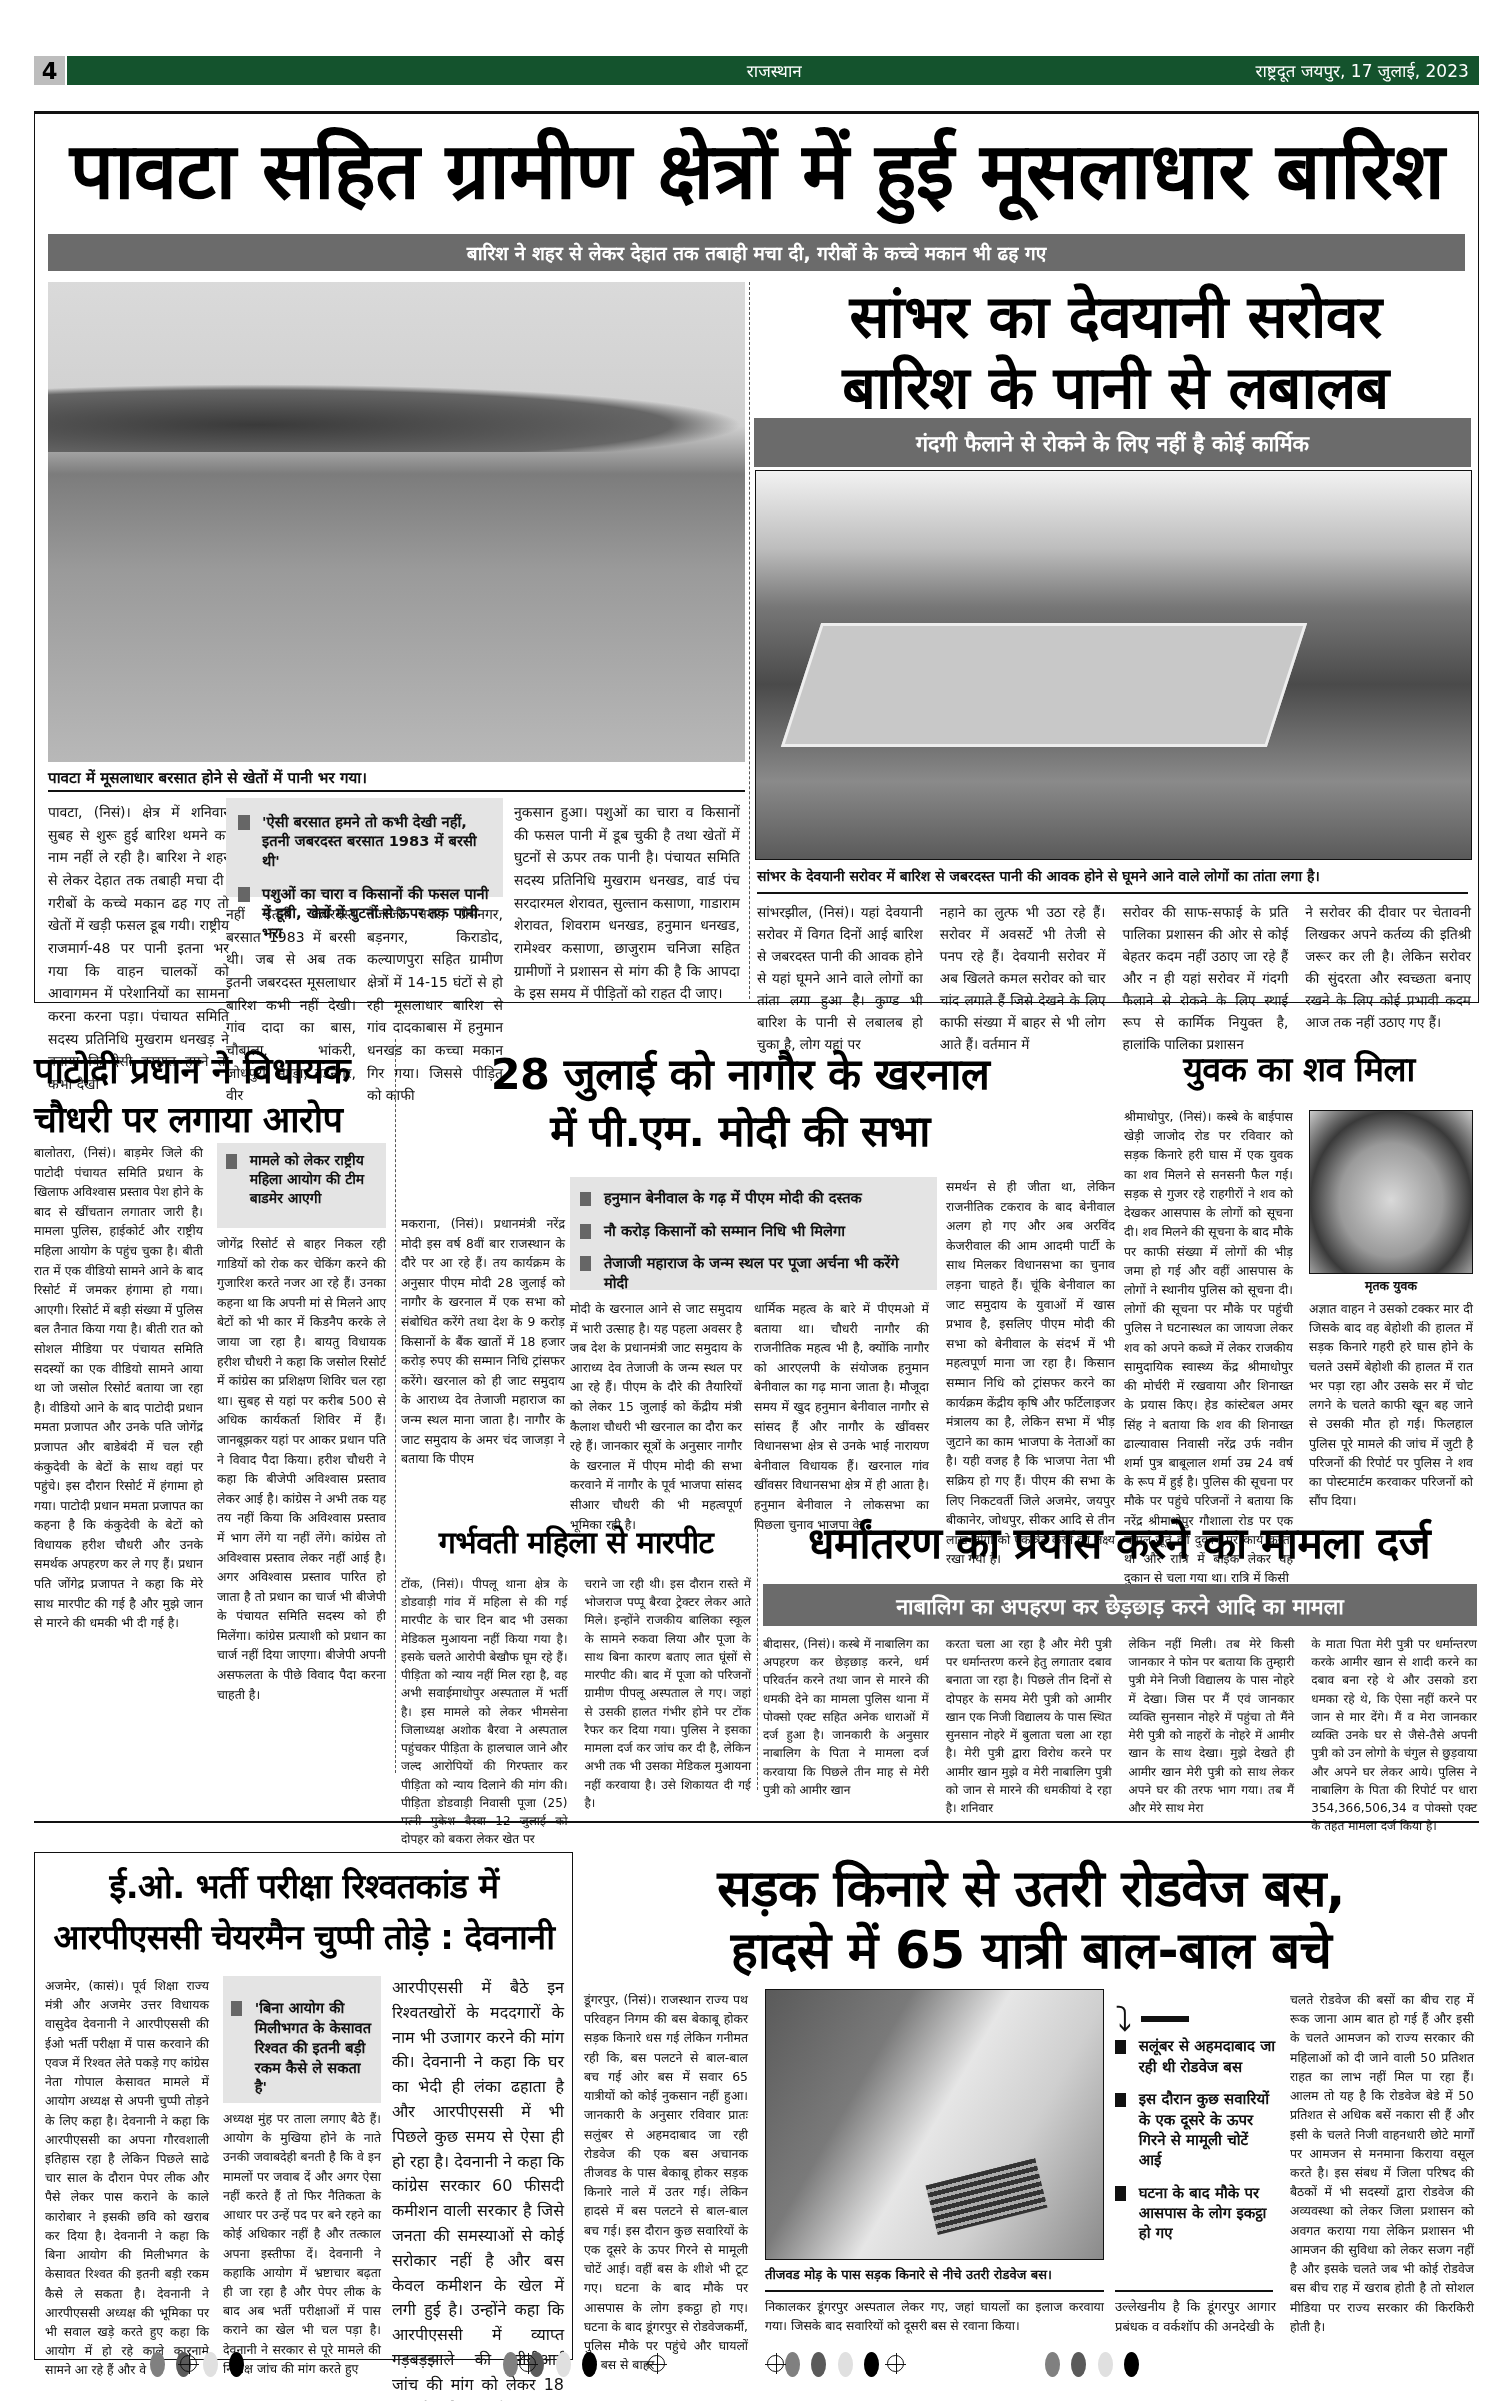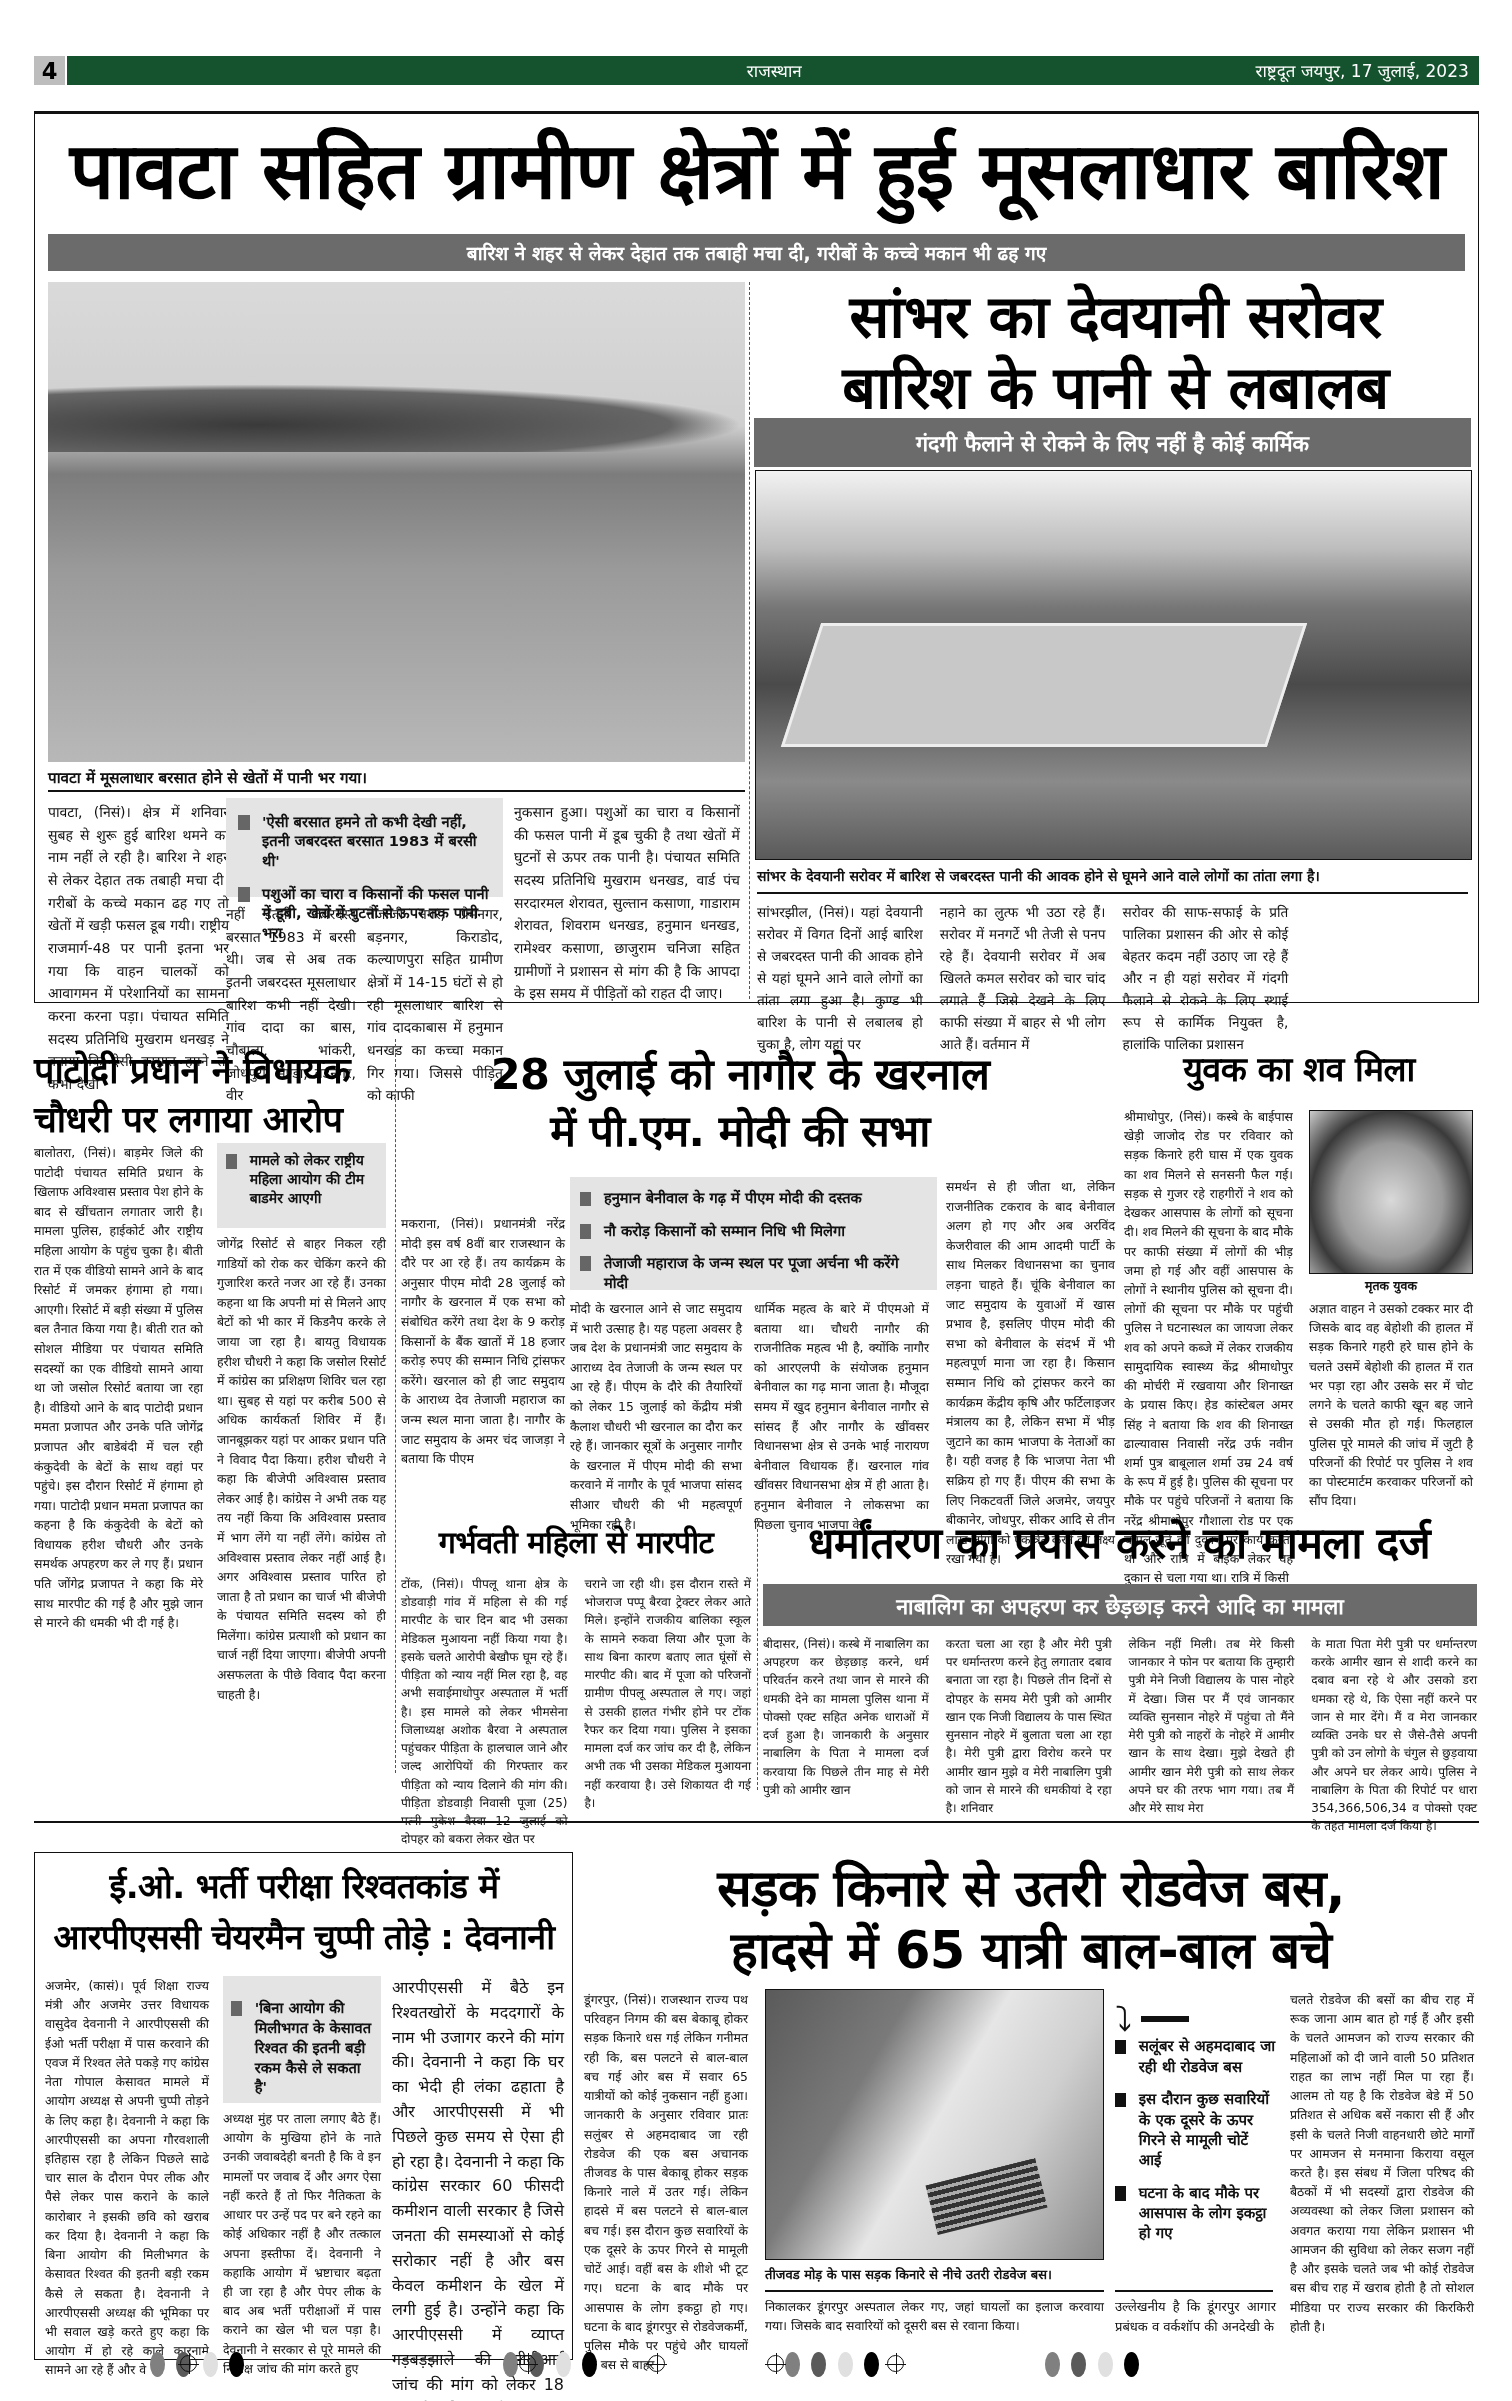--- a/index.html
+++ b/index.html
@@ -80,22 +80,23 @@
 <div class="abs bigh" style="left:754px;top:282px;width:723px;font-size:59px;line-height:1.2">सांभर का देवयानी सरोवर</div>
 <div class="abs bigh" style="left:754px;top:353px;width:723px;font-size:59px;line-height:1.2">बारिश के पानी से लबालब</div>
 <div class="abs deck" style="left:754px;top:418px;width:717px;height:49px;font-size:21.5px">गंदगी फैलाने से रोकने के लिए नहीं है कोई कार्मिक</div>
 <div class="abs photo box" style="left:755px;top:470px;width:717px;height:390px;background:linear-gradient(#f2f2f2 0%,#bdbdbd 20%,#777 35%,#4a4a4a 55%,#8a8a8a 80%,#5a5a5a 100%)">
   <div class="abs" style="left:45px;top:152px;width:486px;height:124px;background:#c8c8c8;border:3.4px solid #eee;transform:skewX(-18deg)"></div>
 </div>
 <div class="abs cap" style="left:757px;top:867px;width:717px;font-size:14px">सांभर के देवयानी सरोवर में बारिश से जबरदस्त पानी की आवक होने से घूमने आने वाले लोगों का तांता लगा है।</div>
 <div class="abs" style="left:757px;top:892px;width:711px;height:1.7px;background:#111"></div>
 <div class="abs cols" style="left:757px;top:901px;width:714px;grid-template-columns:repeat(4,1fr);font-size:13.6px">
   <p>सांभरझील, (निसं)। यहां देवयानी सरोवर में विगत दिनों आई बारिश से जबरदस्त पानी की आवक होने से यहां घूमने आने वाले लोगों का तांता लगा हुआ है। कुण्ड भी बारिश के पानी से लबालब हो चुका है, लोग यहां पर</p>
-  <p>नहाने का लुत्फ भी उठा रहे हैं। सरोवर में मनगर्टे भी तेजी से पनप रहे हैं। देवयानी सरोवर में अब खिलते कमल सरोवर को चार चांद लगाते हैं जिसे देखने के लिए काफी संख्या में बाहर से भी लोग आते हैं। वर्तमान में</p>
+  <p>नहाने का लुत्फ भी उठा रहे हैं। सरोवर में अवसर्टे भी तेजी से पनप रहे हैं। देवयानी सरोवर में अब खिलते कमल सरोवर को चार चांद लगाते हैं जिसे देखने के लिए काफी संख्या में बाहर से भी लोग आते हैं। वर्तमान में</p>
   <p>सरोवर की साफ-सफाई के प्रति पालिका प्रशासन की ओर से कोई बेहतर कदम नहीं उठाए जा रहे हैं और न ही यहां सरोवर में गंदगी फैलाने से रोकने के लिए स्थाई रूप से कार्मिक नियुक्त है, हालांकि पालिका प्रशासन</p>
+  <p>ने सरोवर की दीवार पर चेतावनी लिखकर अपने कर्तव्य की इतिश्री जरूर कर ली है। लेकिन सरोवर की सुंदरता और स्वच्छता बनाए रखने के लिए कोई प्रभावी कदम आज तक नहीं उठाए गए हैं।</p>
 </div>
 
 <div class="abs bigh" style="left:34px;top:1047px;width:356px;font-size:36px;text-align:left;line-height:1.35">पाटोदी प्रधान ने विधायक चौधरी पर लगाया आरोप</div>
 <div class="abs cols" style="left:34px;top:1143px;width:169px;font-size:12.4px;line-height:1.58">
     <p>बालोतरा, (निसं)। बाड़मेर जिले की पाटोदी पंचायत समिति प्रधान के खिलाफ अविश्वास प्रस्ताव पेश होने के बाद से खींचतान लगातार जारी है। मामला पुलिस, हाईकोर्ट और राष्ट्रीय महिला आयोग के पहुंच चुका है। बीती रात में एक वीडियो सामने आने के बाद रिसोर्ट में जमकर हंगामा हो गया। आएगी। रिसोर्ट में बड़ी संख्या में पुलिस बल तैनात किया गया है। बीती रात को सोशल मीडिया पर पंचायत समिति सदस्यों का एक वीडियो सामने आया था जो जसोल रिसोर्ट बताया जा रहा है। वीडियो आने के बाद पाटोदी प्रधान ममता प्रजापत और उनके पति जोगेंद्र प्रजापत और बाडेबंदी में चल रही कंकुदेवी के बेटों के साथ वहां पर पहुंचे। इस दौरान रिसोर्ट में हंगामा हो गया। पाटोदी प्रधान ममता प्रजापत का कहना है कि कंकुदेवी के बेटों को विधायक हरीश चौधरी और उनके समर्थक अपहरण कर ले गए हैं। प्रधान पति जोंगेद्र प्रजापत ने कहा कि मेरे साथ मारपीट की गई है और मुझे जान से मारने की धमकी भी दी गई है।</p>
   </div>
 <div class="abs hl" style="left:217px;top:1143px;width:169px;height:85px;font-size:14px;padding:8px 9px">
   <ul>
       <li>
         <span class="b"></span>

